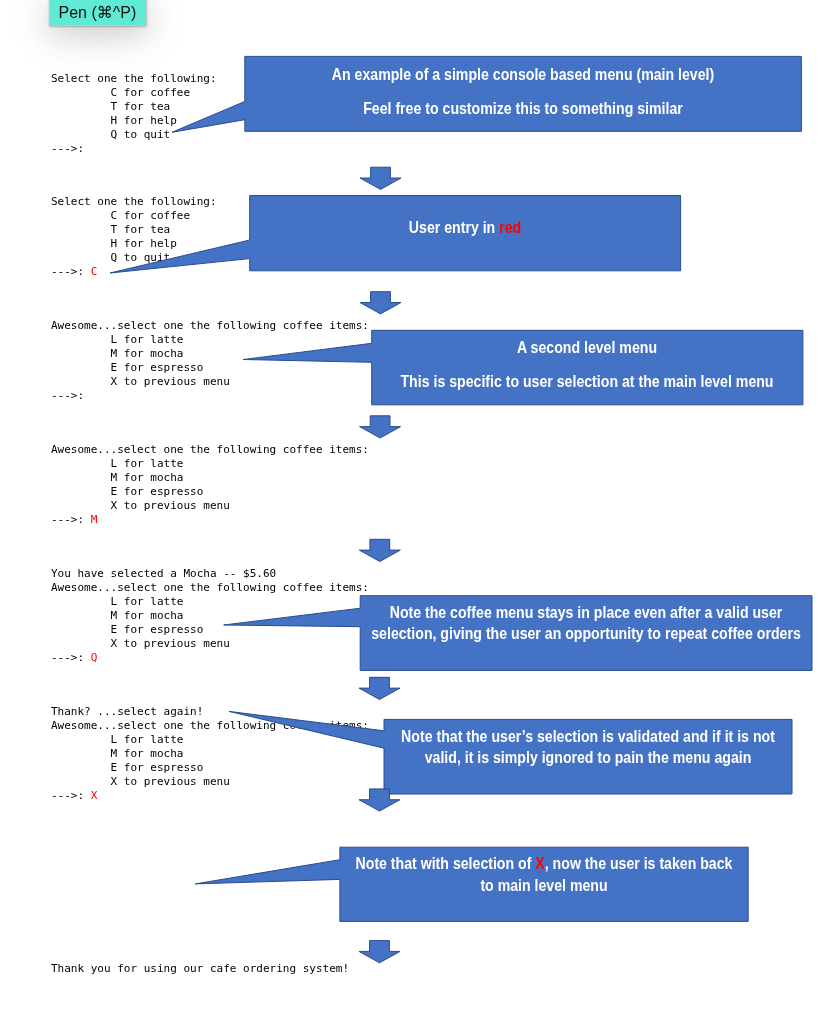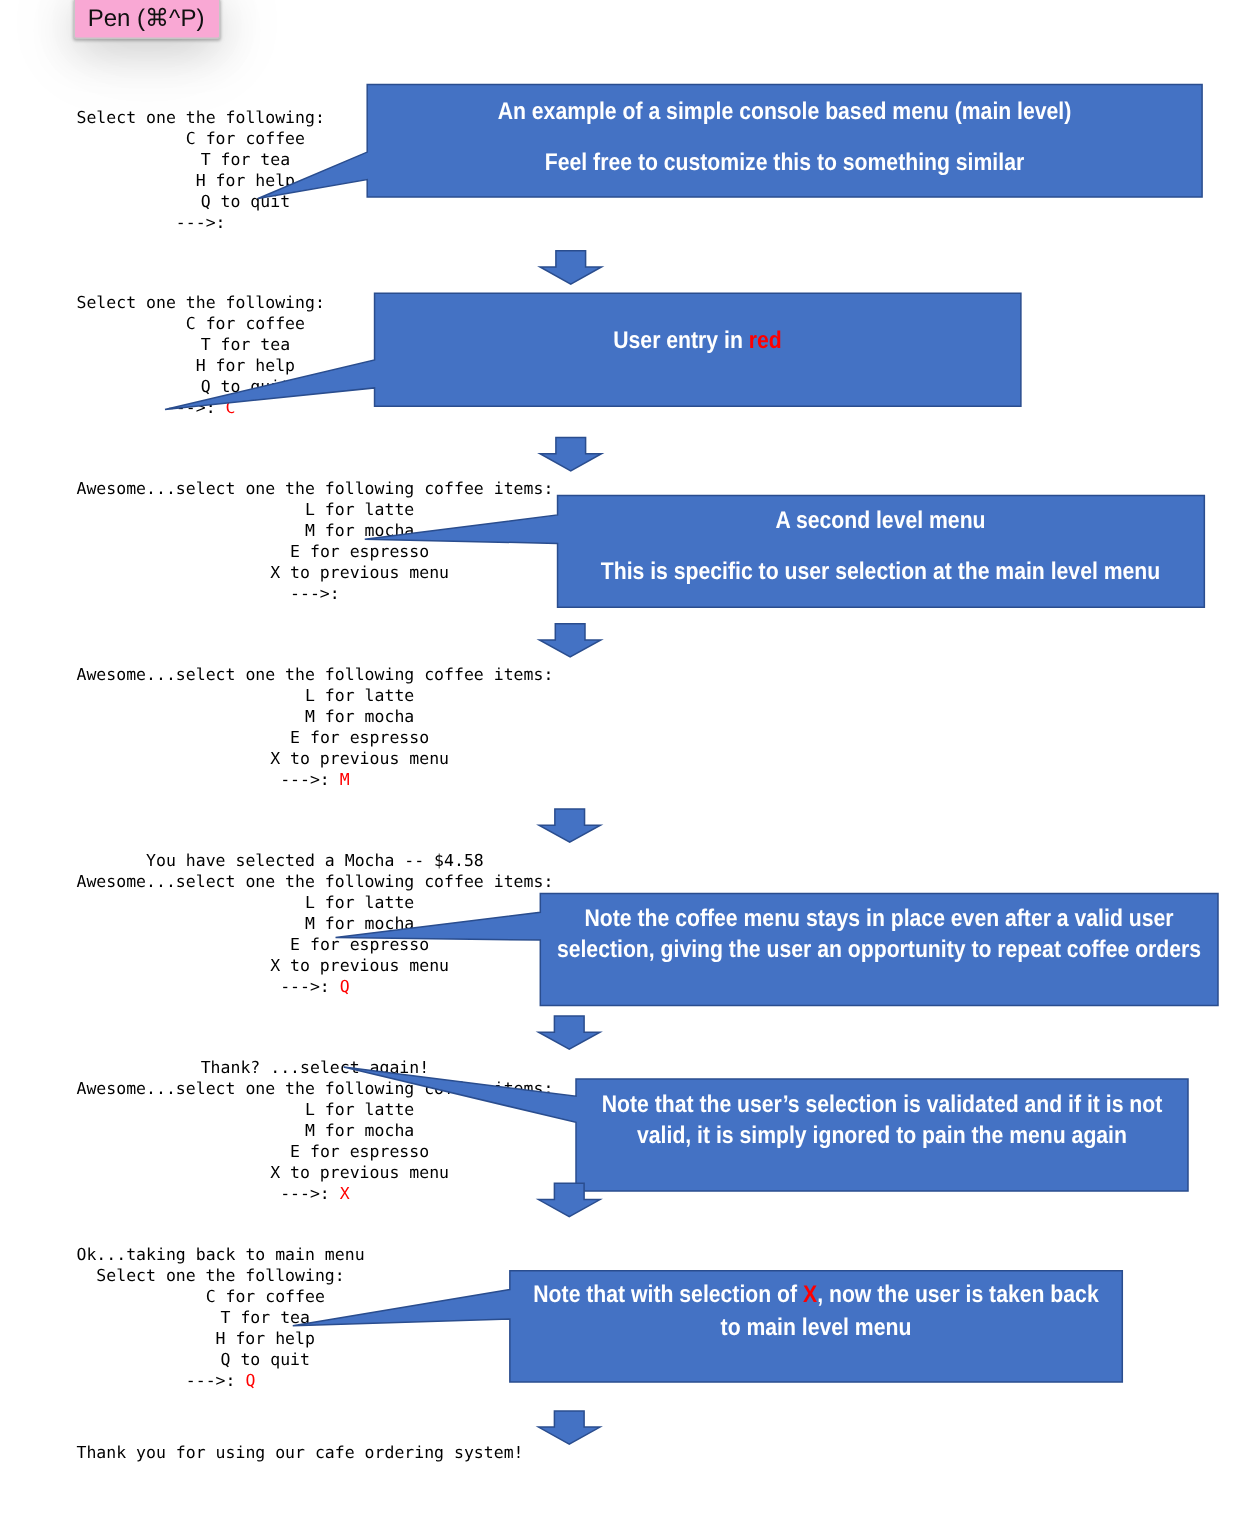--- a/index.html
+++ b/index.html
@@ -11,21 +11,20 @@
   #stage { position:absolute; left:0; top:0; width:831px; height:1024px;
            background:#ffffff; }
 
   .console {
     position:absolute;
     font-family:"DejaVu Sans Mono", monospace;
     font-size:11px;
     line-height:14px;
     color:#000000;
     white-space:pre;
-    text-align:center;
   }
   .console .red { color:#FF0000; }
 
   #shapes-layer {
     position:absolute; left:0; top:0; width:831px; height:1024px;
     pointer-events:none;
   }
   #shapes-layer .bubble,
   #shapes-layer .arrow {
     fill:#4472C4;
@@ -46,21 +45,21 @@
     transform-origin:center center;
   }
   .ctext .red { color:#FF0000; }
 
   #pen-tooltip {
     position:absolute;
     left:49px; top:-1px;
     width:98px; height:27px;
     box-sizing:border-box;
     padding:4.3px 0 0 8.5px;
-    background:#f9a8d4;
+    background:#5eead4;
     border:1px solid #c6c6c6;
     border-top:0;
     border-radius:0 0 2px 2px;
     color:#101010;
     font-family:"Liberation Sans", sans-serif;
     font-size:16px;
     line-height:20px;
     box-shadow:0 1px 2px rgba(0,0,0,0.26),
                0 8px 30px rgba(0,0,0,0.18),
                0 2px 60px rgba(0,0,0,0.10);
@@ -89,41 +88,34 @@
 <span>         M for mocha</span>
 <span>         E for espresso</span>
 <span>         X to previous menu</span>
 <span>---&gt;:</span></div>
   <div class="console" id="console-block-4" style="left:51px;top:443.1px"><span>Awesome...select one the following coffee items:</span>
 <span>         L for latte</span>
 <span>         M for mocha</span>
 <span>         E for espresso</span>
 <span>         X to previous menu</span>
 <span>---&gt;: </span><span class="red">M</span></div>
-  <div class="console" id="console-block-5" style="left:51px;top:567.1px"><span>You have selected a Mocha -- $4.58</span>
+  <div class="console" id="console-block-5" style="left:51px;top:567.1px"><span>You have selected a Mocha -- $5.60</span>
 <span>Awesome...select one the following coffee items:</span>
 <span>         L for latte</span>
 <span>         M for mocha</span>
 <span>         E for espresso</span>
 <span>         X to previous menu</span>
 <span>---&gt;: </span><span class="red">Q</span></div>
   <div class="console" id="console-block-6" style="left:51px;top:705px"><span>Thank? ...select again!</span>
 <span>Awesome...select one the following coffee items:</span>
 <span>         L for latte</span>
 <span>         M for mocha</span>
 <span>         E for espresso</span>
 <span>         X to previous menu</span>
 <span>---&gt;: </span><span class="red">X</span></div>
-  <div class="console" id="console-block-7" style="left:51px;top:830px"><span>Ok...taking back to main menu</span>
-<span>Select one the following:</span>
-<span>         C for coffee</span>
-<span>         T for tea</span>
-<span>         H for help</span>
-<span>         Q to quit</span>
-<span>---&gt;: </span><span class="red">Q</span></div>
   <div class="console" id="console-block-8" style="left:51px;top:962px"><span>Thank you for using our cafe ordering system!</span></div>
 
   <svg id="shapes-layer" viewBox="0 0 831 1024" width="831" height="1024" xmlns="http://www.w3.org/2000/svg">
     <polygon class="bubble" points="244.8,56.4 801.4,56.4 801.4,131.3 244.8,131.3 244.8,119.7 172,132.3 244.8,101.4"></polygon>
     <polygon class="bubble" points="249.7,195.5 680.6,195.5 680.6,270.8 249.7,270.8 249.7,258.6 110,273 249.7,240"></polygon>
     <polygon class="bubble" points="371.7,330.3 802.9,330.3 802.9,404.8 371.7,404.8 371.7,362.3 243.2,359.5 371.7,343.3"></polygon>
     <polygon class="bubble" points="360.2,595.7 812,595.7 812,670.4 360.2,670.4 360.2,626.7 223.7,625 360.2,608.2"></polygon>
     <polygon class="bubble" points="384,719.4 792,719.4 792,794 384,794 384,748.2 229.1,711.4 384,730.8"></polygon>
     <polygon class="bubble" points="339.9,847.2 748.2,847.2 748.2,921.4 339.9,921.4 339.9,879.4 195.2,883.9 339.9,859.7"></polygon>
     <polygon class="arrow" points="370.6,167.2 390.4,167.2 390.4,178.01 401,178.01 380.5,189.4 360,178.01 370.6,178.01"></polygon>

